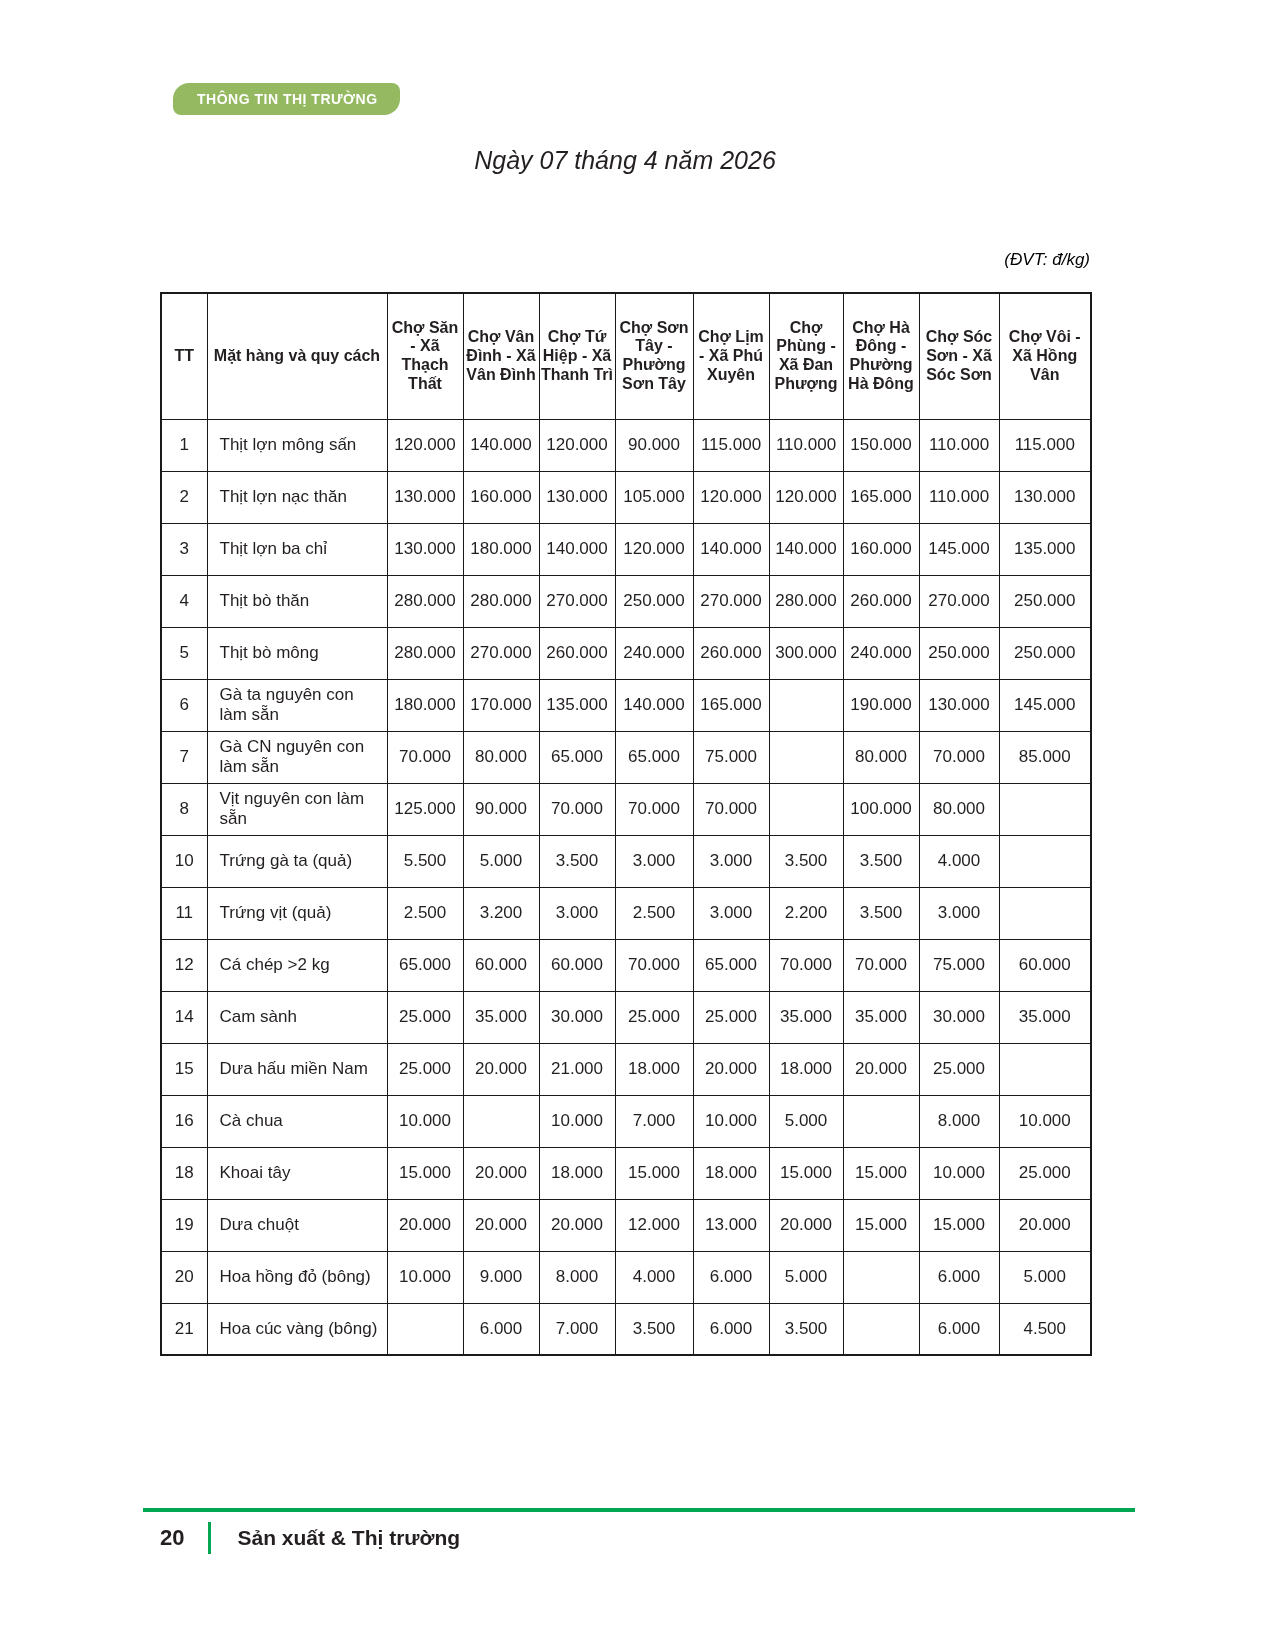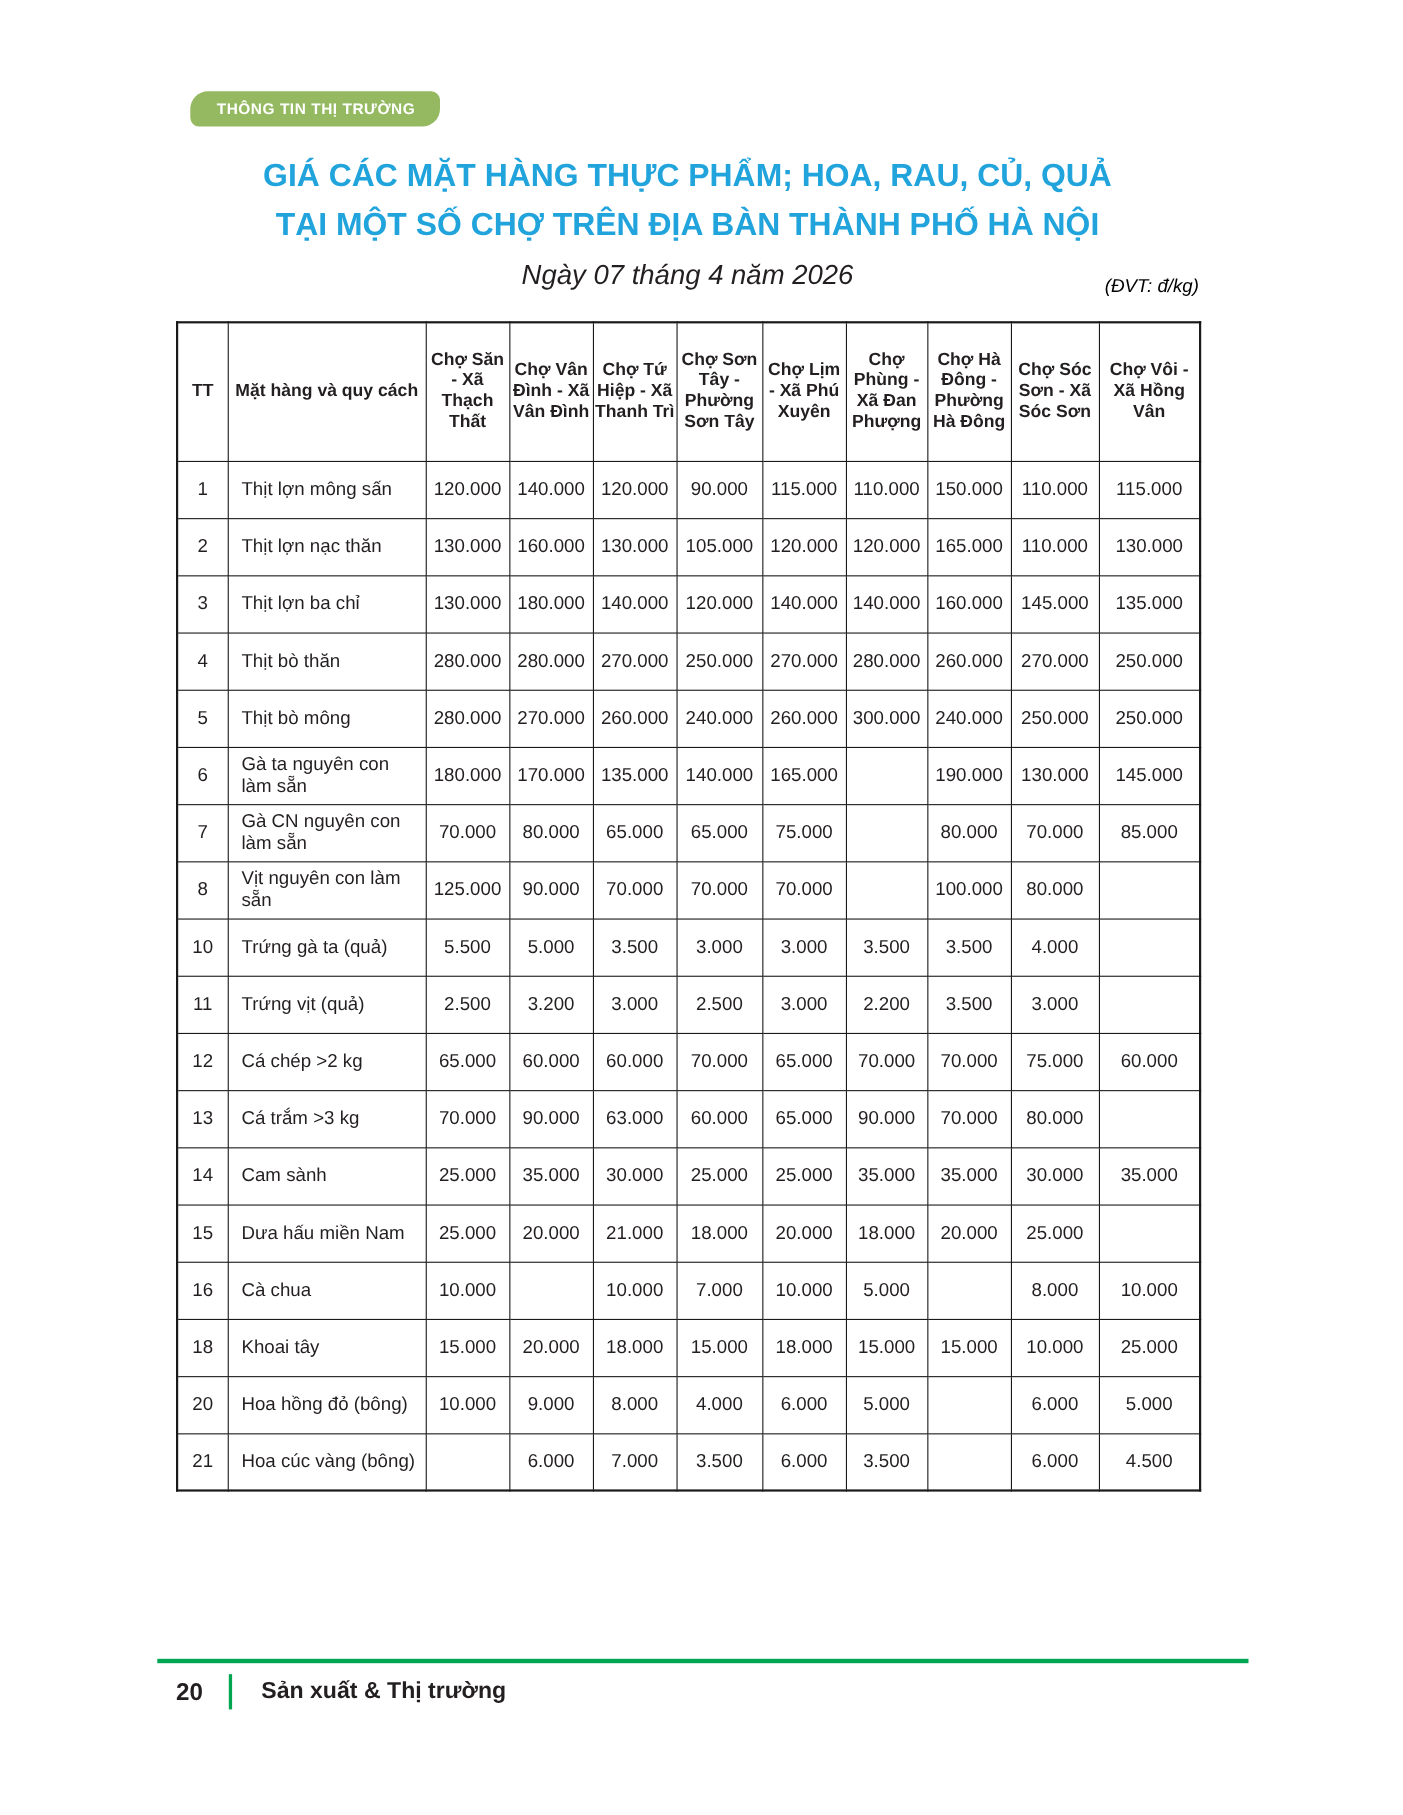--- a/index.html
+++ b/index.html
@@ -117,24 +117,20 @@
     font-size: 21px;
     color: #231f20;
   }
 </style>
 </head>
 <body>
 
 <div class="badge">THÔNG TIN THỊ TRƯỜNG</div>
 
 <div class="header-block">
-  <div class="page-title">
-    <div>GIÁ CÁC MẶT HÀNG THỰC PHẨM; HOA, RAU, CỦ, QUẢ</div>
-    <div>TẠI MỘT SỐ CHỢ TRÊN ĐỊA BÀN THÀNH PHỐ HÀ NỘI</div>
-  </div>
   <div class="date-line">Ngày 07 tháng 4 năm 2026</div>
 </div>
 
 <div class="unit-note">(ĐVT: đ/kg)</div>
 
 <table class="price-table">
   <colgroup>
     <col style="width:46px">
     <col style="width:180px">
     <col style="width:76px">
@@ -300,33 +296,20 @@
         <td class="price">60.000</td>
         <td class="price">60.000</td>
         <td class="price">70.000</td>
         <td class="price">65.000</td>
         <td class="price">70.000</td>
         <td class="price">70.000</td>
         <td class="price">75.000</td>
         <td class="price">60.000</td>
       </tr>
       <tr>
-        <td class="tt">13</td>
-        <td class="item">Cá trắm &gt;3 kg</td>
-        <td class="price">70.000</td>
-        <td class="price">90.000</td>
-        <td class="price">63.000</td>
-        <td class="price">60.000</td>
-        <td class="price">65.000</td>
-        <td class="price">90.000</td>
-        <td class="price">70.000</td>
-        <td class="price">80.000</td>
-        <td class="price"></td>
-      </tr>
-      <tr>
         <td class="tt">14</td>
         <td class="item">Cam sành</td>
         <td class="price">25.000</td>
         <td class="price">35.000</td>
         <td class="price">30.000</td>
         <td class="price">25.000</td>
         <td class="price">25.000</td>
         <td class="price">35.000</td>
         <td class="price">35.000</td>
         <td class="price">30.000</td>
@@ -363,20 +346,33 @@
         <td class="item">Khoai tây</td>
         <td class="price">15.000</td>
         <td class="price">20.000</td>
         <td class="price">18.000</td>
         <td class="price">15.000</td>
         <td class="price">18.000</td>
         <td class="price">15.000</td>
         <td class="price">15.000</td>
         <td class="price">10.000</td>
         <td class="price">25.000</td>
+      </tr>
+      <tr>
+        <td class="tt">19</td>
+        <td class="item">Dưa chuột</td>
+        <td class="price">20.000</td>
+        <td class="price">20.000</td>
+        <td class="price">20.000</td>
+        <td class="price">12.000</td>
+        <td class="price">13.000</td>
+        <td class="price">20.000</td>
+        <td class="price">15.000</td>
+        <td class="price">15.000</td>
+        <td class="price">20.000</td>
       </tr>
       <tr>
         <td class="tt">20</td>
         <td class="item">Hoa hồng đỏ (bông)</td>
         <td class="price">10.000</td>
         <td class="price">9.000</td>
         <td class="price">8.000</td>
         <td class="price">4.000</td>
         <td class="price">6.000</td>
         <td class="price">5.000</td>

